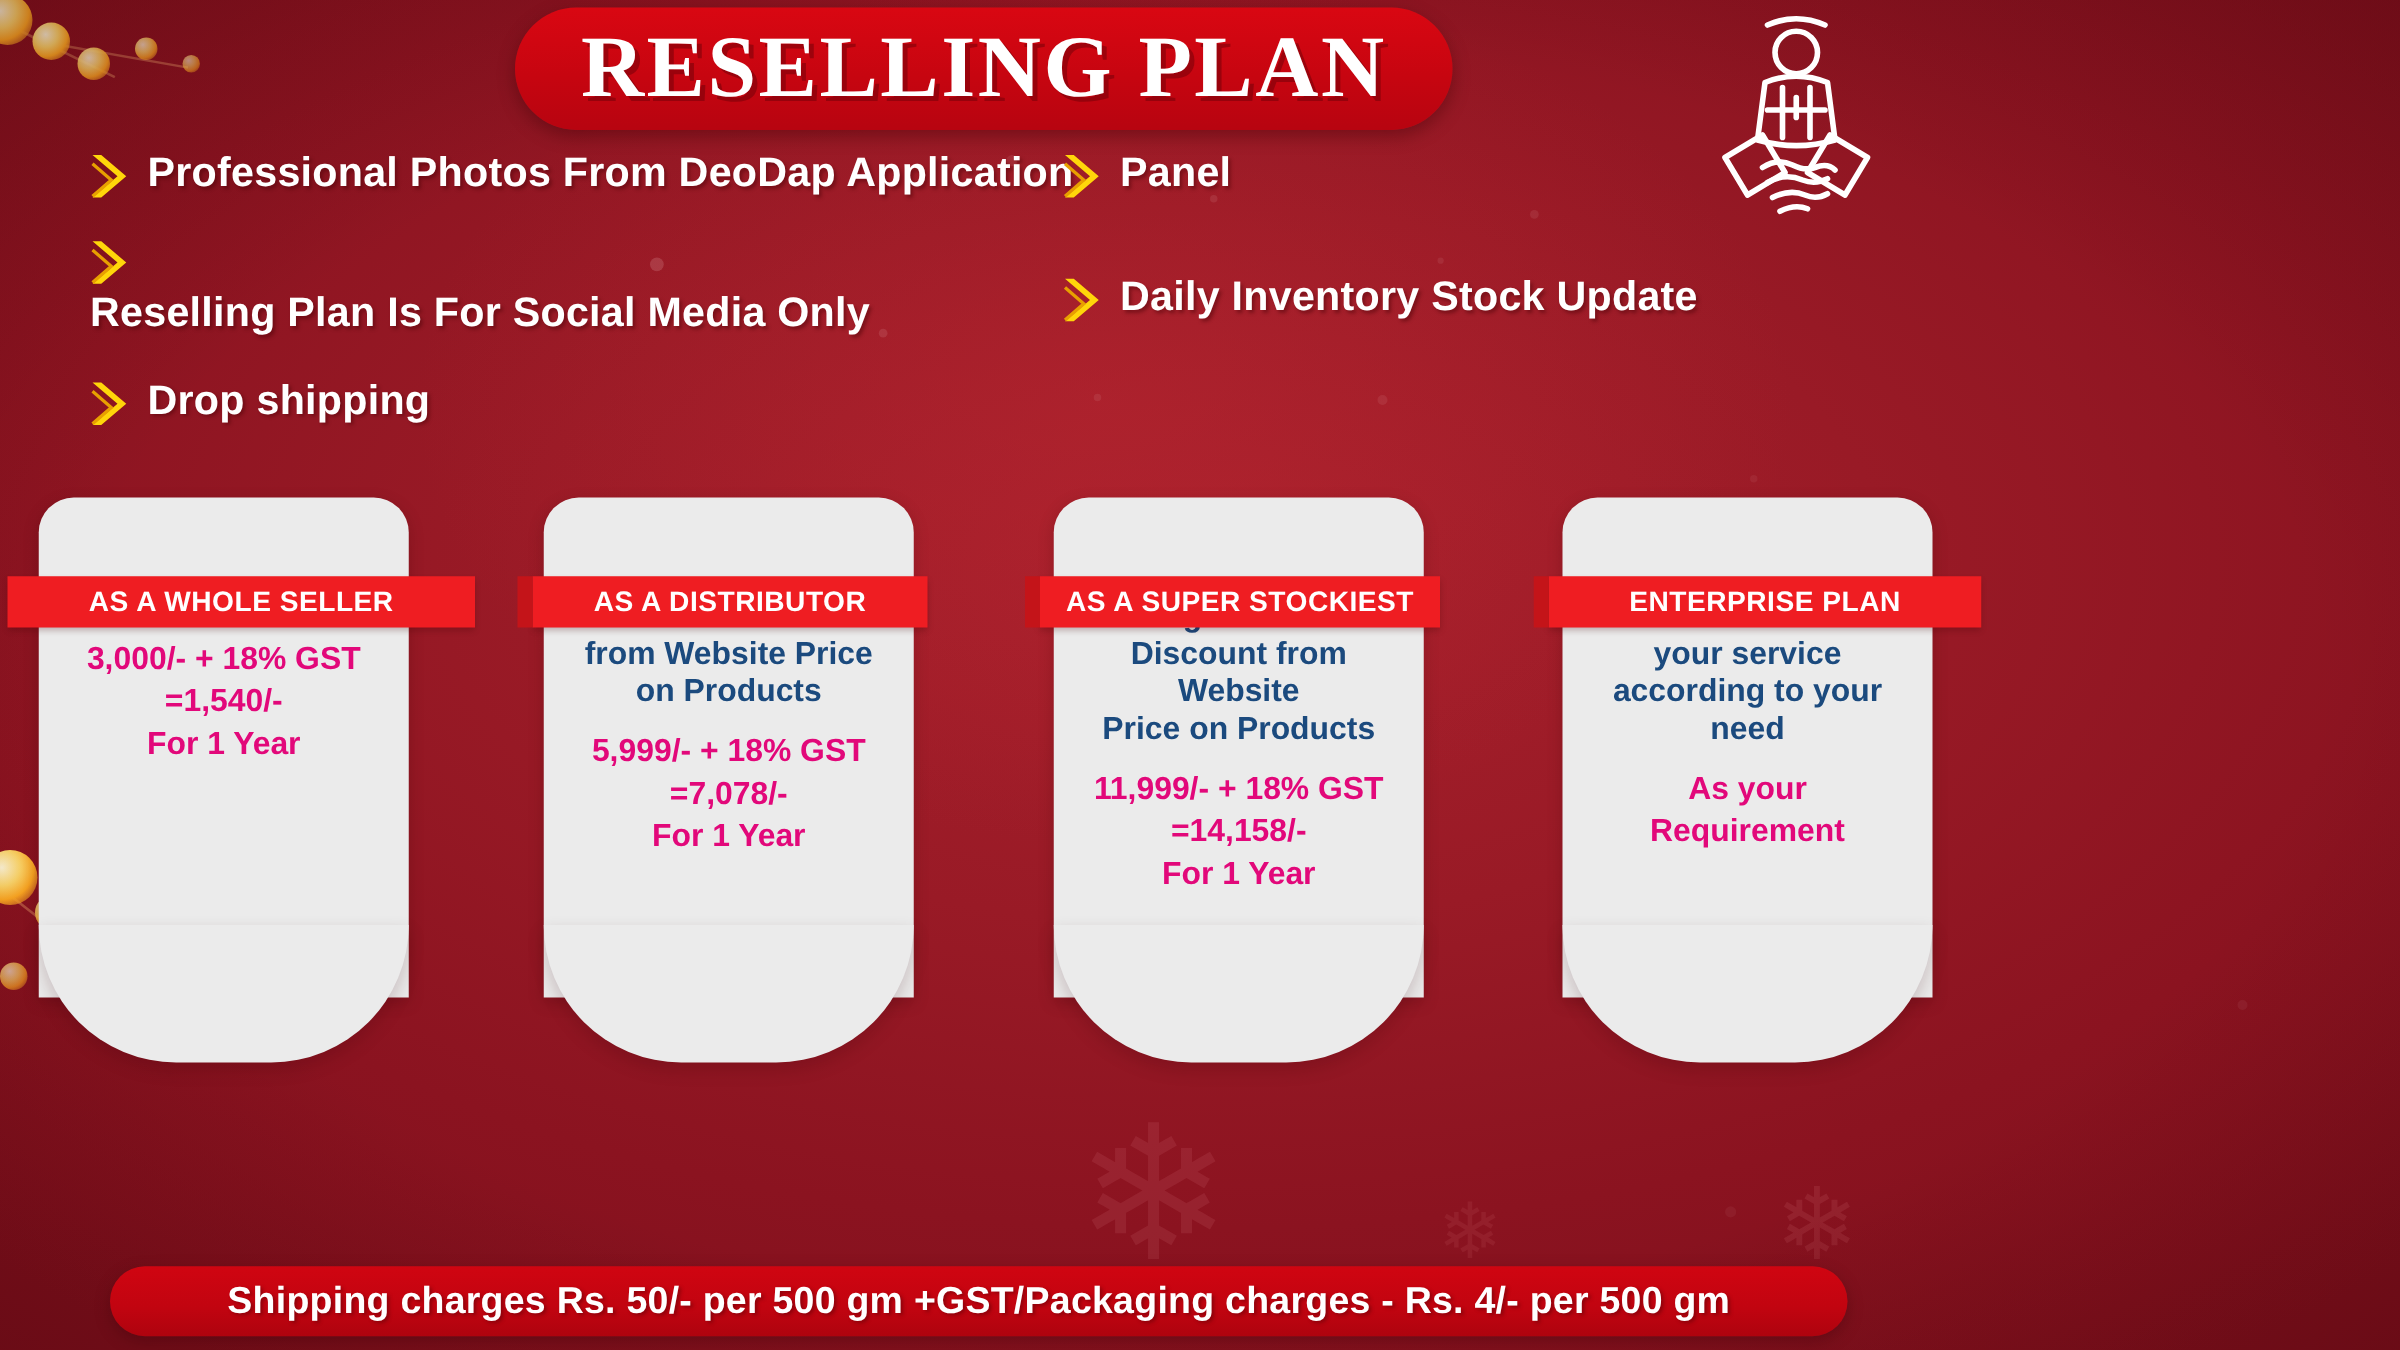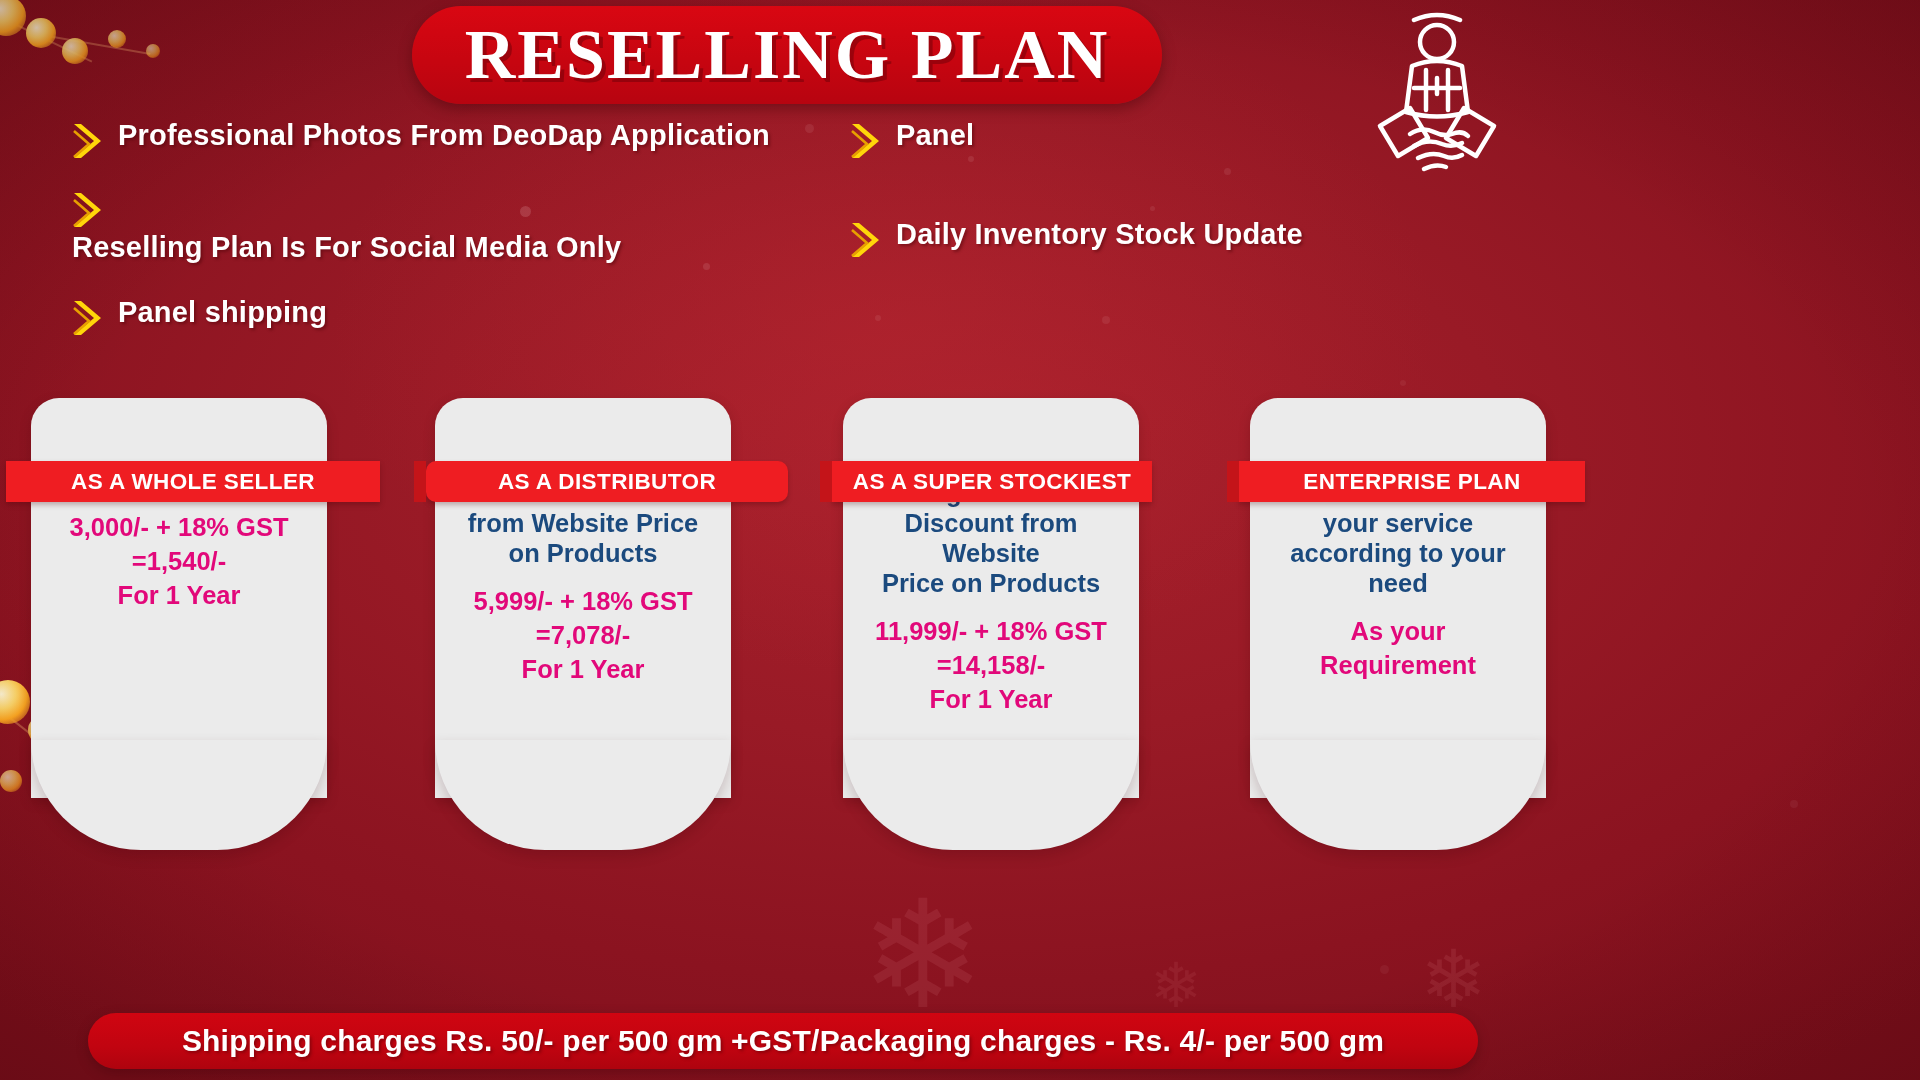--- a/index.html
+++ b/index.html
@@ -47,21 +47,21 @@
   }
 
   
   #features { position:absolute; left:0; top:118px; width:1560px; }
   .feat-col { position:absolute; }
   #col-left  { left:72px;  top:0;  width:790px; }
   #col-right { left:850px; top:0;  width:690px; }
   .feature { display:flex; align-items:flex-start; margin-bottom:26px; }
   .chev { flex:0 0 auto; width:34px; height:40px; margin-right:12px; margin-top:3px; }
   .feat-label {
-    font-size:29px; font-weight:bold; color:#fff; line-height:1.22;
+    font-size:33px; font-weight:bold; color:#fff; line-height:1.22;
     letter-spacing:.2px;
     text-shadow:2px 2px 3px rgba(70,0,6,.45);
   }
 
   
   #handshake-icon { position:absolute; left:1352px; top:8px; width:170px; height:190px; }
 
   
   #cards { position:absolute; left:0; top:398px; width:1920px; height:420px;padding-left:40px; }
   .card { position:absolute; top:0; width:296px; }
@@ -209,21 +209,21 @@
       </span>
       <span class="feat-label">Reselling Plan Is For Social Media Only</span>
     </div>
     <div class="feature" style="margin-top:30px;">
       <span class="chev">
         <svg viewBox="0 0 34 40" width="34" height="40">
           <path d="M2 3 L22 20 L2 37 L9 37 L29 20 L9 3 Z" fill="#ffd60a"></path>
           <path d="M2 10 L17 23 L2 36" fill="none" stroke="#e8a000" stroke-width="2.6"></path>
         </svg>
       </span>
-      <span class="feat-label">Panel shipping</span>
+      <span class="feat-label">Drop shipping</span>
     </div>
   </div>
 
   <div class="feat-col" id="col-right">
     <div class="feature">
       <span class="chev">
         <svg viewBox="0 0 34 40" width="34" height="40">
           <path d="M2 3 L22 20 L2 37 L9 37 L29 20 L9 3 Z" fill="#ffd60a"></path>
           <path d="M2 10 L17 23 L2 36" fill="none" stroke="#e8a000" stroke-width="2.6"></path>
         </svg>
@@ -254,21 +254,21 @@
         <div class="c-pink">3,000/- + 18% GST</div>
         <div class="c-pink">=1,540/-</div>
         <div class="c-pink">For 1 Year</div>
       </div>
       <div class="card-foot"></div>
     </div>
   </div>
 
   <div class="card" style="left:435px;">
     <div class="card-body">
-      <div class="card-tab" style="left:-9px;width:362px;border-radius:10px;">
+      <div class="card-tab" style="left:-9px;width:316px;">
         <span class="card-tab-text">AS A DISTRIBUTOR</span>
       </div>
       <div class="card-content">
         <div class="c-blue">Get 10% Discount</div>
         <div class="c-blue">from Website Price</div>
         <div class="c-blue">on Products</div>
         <div class="c-pink gap">5,999/- + 18% GST</div>
         <div class="c-pink">=7,078/-</div>
         <div class="c-pink">For 1 Year</div>
       </div>

